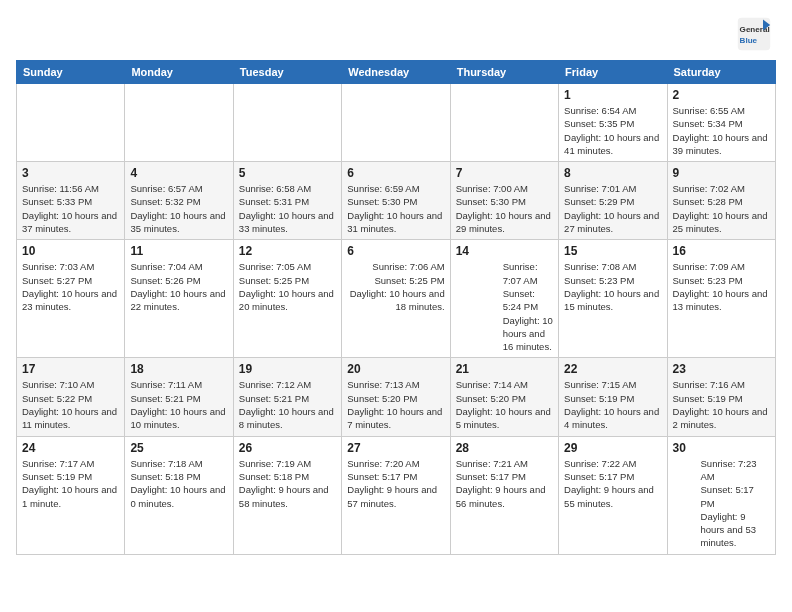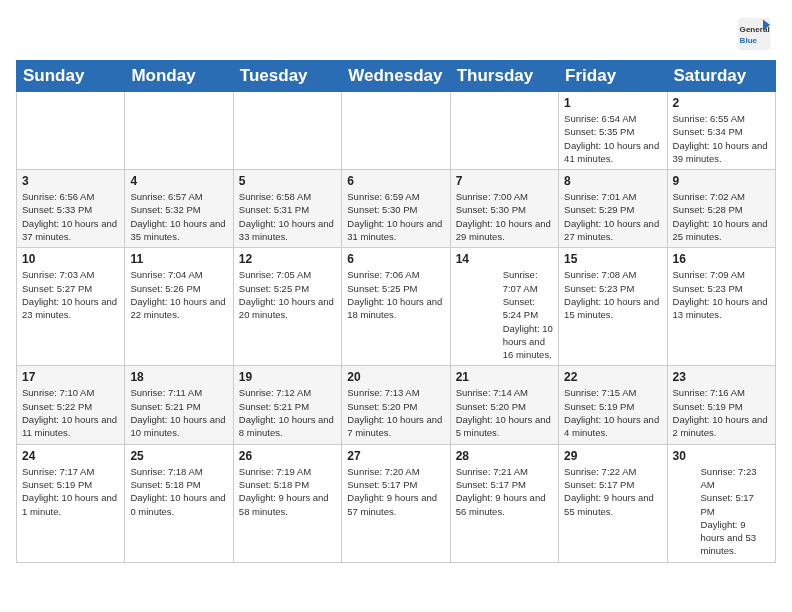--- a/index.html
+++ b/index.html
@@ -46,21 +46,21 @@
     .calendar-table {
       width: 100%;
       border-collapse: collapse;
       font-size: 10px;
     }
     .calendar-table th {
       background-color: #2a6db5;
       color: #fff;
       text-align: left;
       padding: 5px 6px;
-      font-size: 17px;
+      font-size: 11px;
       font-weight: bold;
       border: 1px solid #2a6db5;
     }
     .calendar-table td {
       vertical-align: top;
       border: 1px solid #ccc;
       padding: 4px 5px;
       width: 108px;
       min-height: 80px;
       background: #fff;
@@ -138,21 +138,21 @@
         <td>
           <span class="day-number">2</span>
           <div class="day-info" style="white-space: pre-line;">Sunrise: 6:55 AM
 Sunset: 5:34 PM
 Daylight: 10 hours and 39 minutes.</div>
         </td>
       </tr>
       <tr class="row-even">
         <td>
           <span class="day-number">3</span>
-          <div class="day-info" style="white-space: pre-line;">Sunrise: 6:56 AM
+          <div class="day-info" style="white-space: pre-line;">Sunrise: 11:56 AM
 Sunset: 5:33 PM
 Daylight: 10 hours and 37 minutes.</div>
         </td>
         <td>
           <span class="day-number">4</span>
           <div class="day-info" style="white-space: pre-line;">Sunrise: 6:57 AM
 Sunset: 5:32 PM
 Daylight: 10 hours and 35 minutes.</div>
         </td>
         <td>
@@ -200,21 +200,21 @@
 Daylight: 10 hours and 22 minutes.</div>
         </td>
         <td>
           <span class="day-number">12</span>
           <div class="day-info" style="white-space: pre-line;">Sunrise: 7:05 AM
 Sunset: 5:25 PM
 Daylight: 10 hours and 20 minutes.</div>
         </td>
         <td>
           <span class="day-number">6</span>
-          <div class="day-info" style="white-space: pre-line;">Sunrise: 7:06 AM
+          <div class="day-info" style="white-space: pre-line; text-align: right;">Sunrise: 7:06 AM
 Sunset: 5:25 PM
 Daylight: 10 hours and 18 minutes.</div>
         </td>
         <td>
           <span class="day-number">14</span>
           <div class="day-info" style="white-space: pre-line; margin-left: 47px;">Sunrise: 7:07 AM
 Sunset: 5:24 PM
 Daylight: 10 hours and 16 minutes.</div>
         </td>
         <td>

